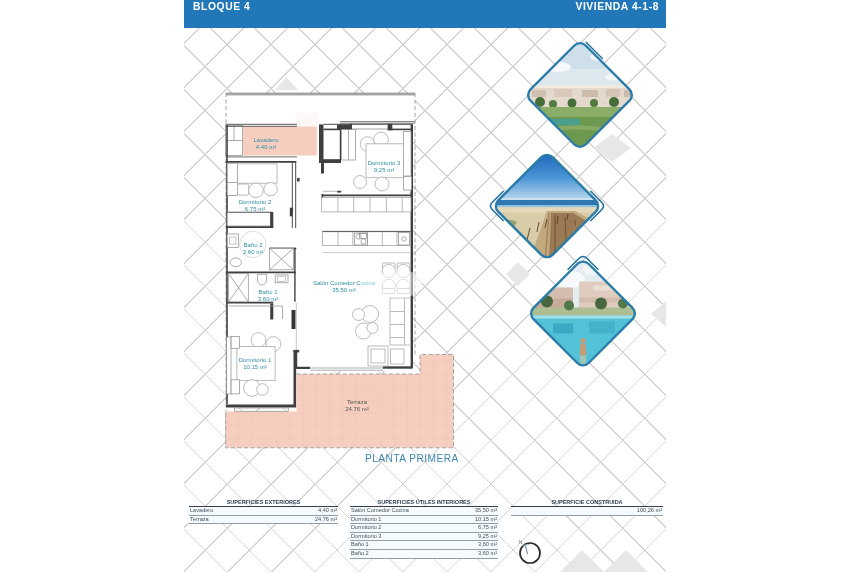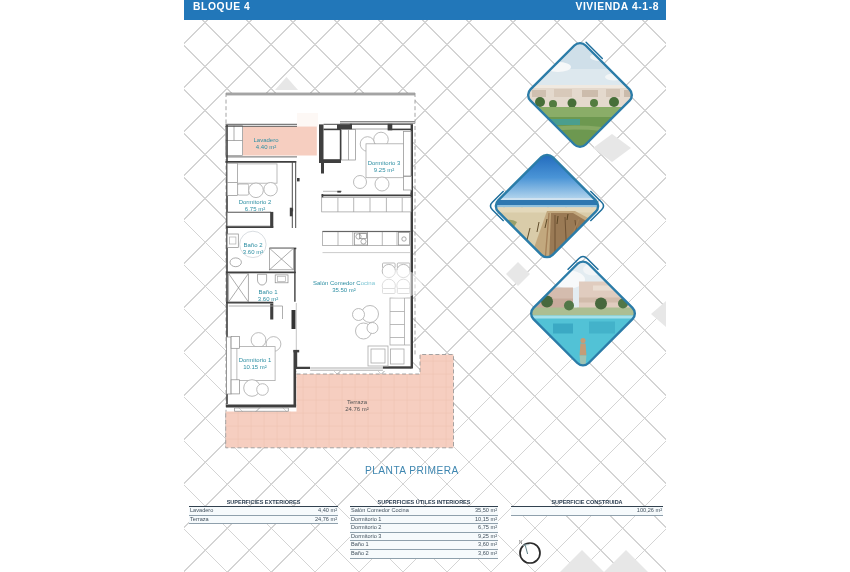--- a/index.html
+++ b/index.html
@@ -4,26 +4,26 @@
 <style>
   html,body{margin:0;padding:0;}
   body{width:850px;height:572px;background:#ffffff;position:relative;overflow:hidden;
        font-family:"Liberation Sans", sans-serif;}
   #sheet{position:absolute;left:184px;top:0;width:482px;height:572px;}
   #hatch{position:absolute;left:0;top:13.8px;width:482px;height:558.2px;
     background-image:
       repeating-linear-gradient(45deg, rgba(210,210,210,0) 0px, rgba(210,210,210,0) 29.8px, #d4d4d4 29.8px, #d4d4d4 31.1px),
       repeating-linear-gradient(-45deg, rgba(210,210,210,0) 0px, rgba(210,210,210,0) 29.8px, #d4d4d4 29.8px, #d4d4d4 31.1px);
   }
-  #topbar{position:absolute;left:0;top:0;width:482px;height:20px;background:#2277b9;color:#ffffff;
+  #topbar{position:absolute;left:0;top:0;width:482px;height:28px;background:#2277b9;color:#ffffff;
     font-size:10.3px;font-weight:bold;line-height:14px;letter-spacing:0.6px;}
   #topbar .l{position:absolute;left:9px;top:0;}
   #topbar .r{position:absolute;right:7px;top:0;}
   svg{position:absolute;left:0;top:0;}
-  #planta{position:absolute;left:365px;top:452.8px;color:#3e86b0;font-size:10.2px;letter-spacing:0.45px;margin-top:12px;}
+  #planta{position:absolute;left:365px;top:452.8px;color:#3e86b0;font-size:10.2px;letter-spacing:0.45px;}
   .tbl{position:absolute;font-size:5.6px;color:#43525f;}
   .tbl .hd{font-weight:bold;text-align:center;font-size:5.5px;line-height:7px;color:#2e4053;letter-spacing:0px;}
   .tbl .row{position:relative;height:7.6px;line-height:7.8px;background:#f6fafc;}
   .tbl .row span.a{position:absolute;left:1px;top:0;}
   .tbl .row span.b{position:absolute;right:1px;top:0;}
   .hline{height:0;border-top:1px solid #31414f;}
   .rline{height:0;border-top:0.8px solid #8fa0ac;}
 </style>
 </head>
 <body>

